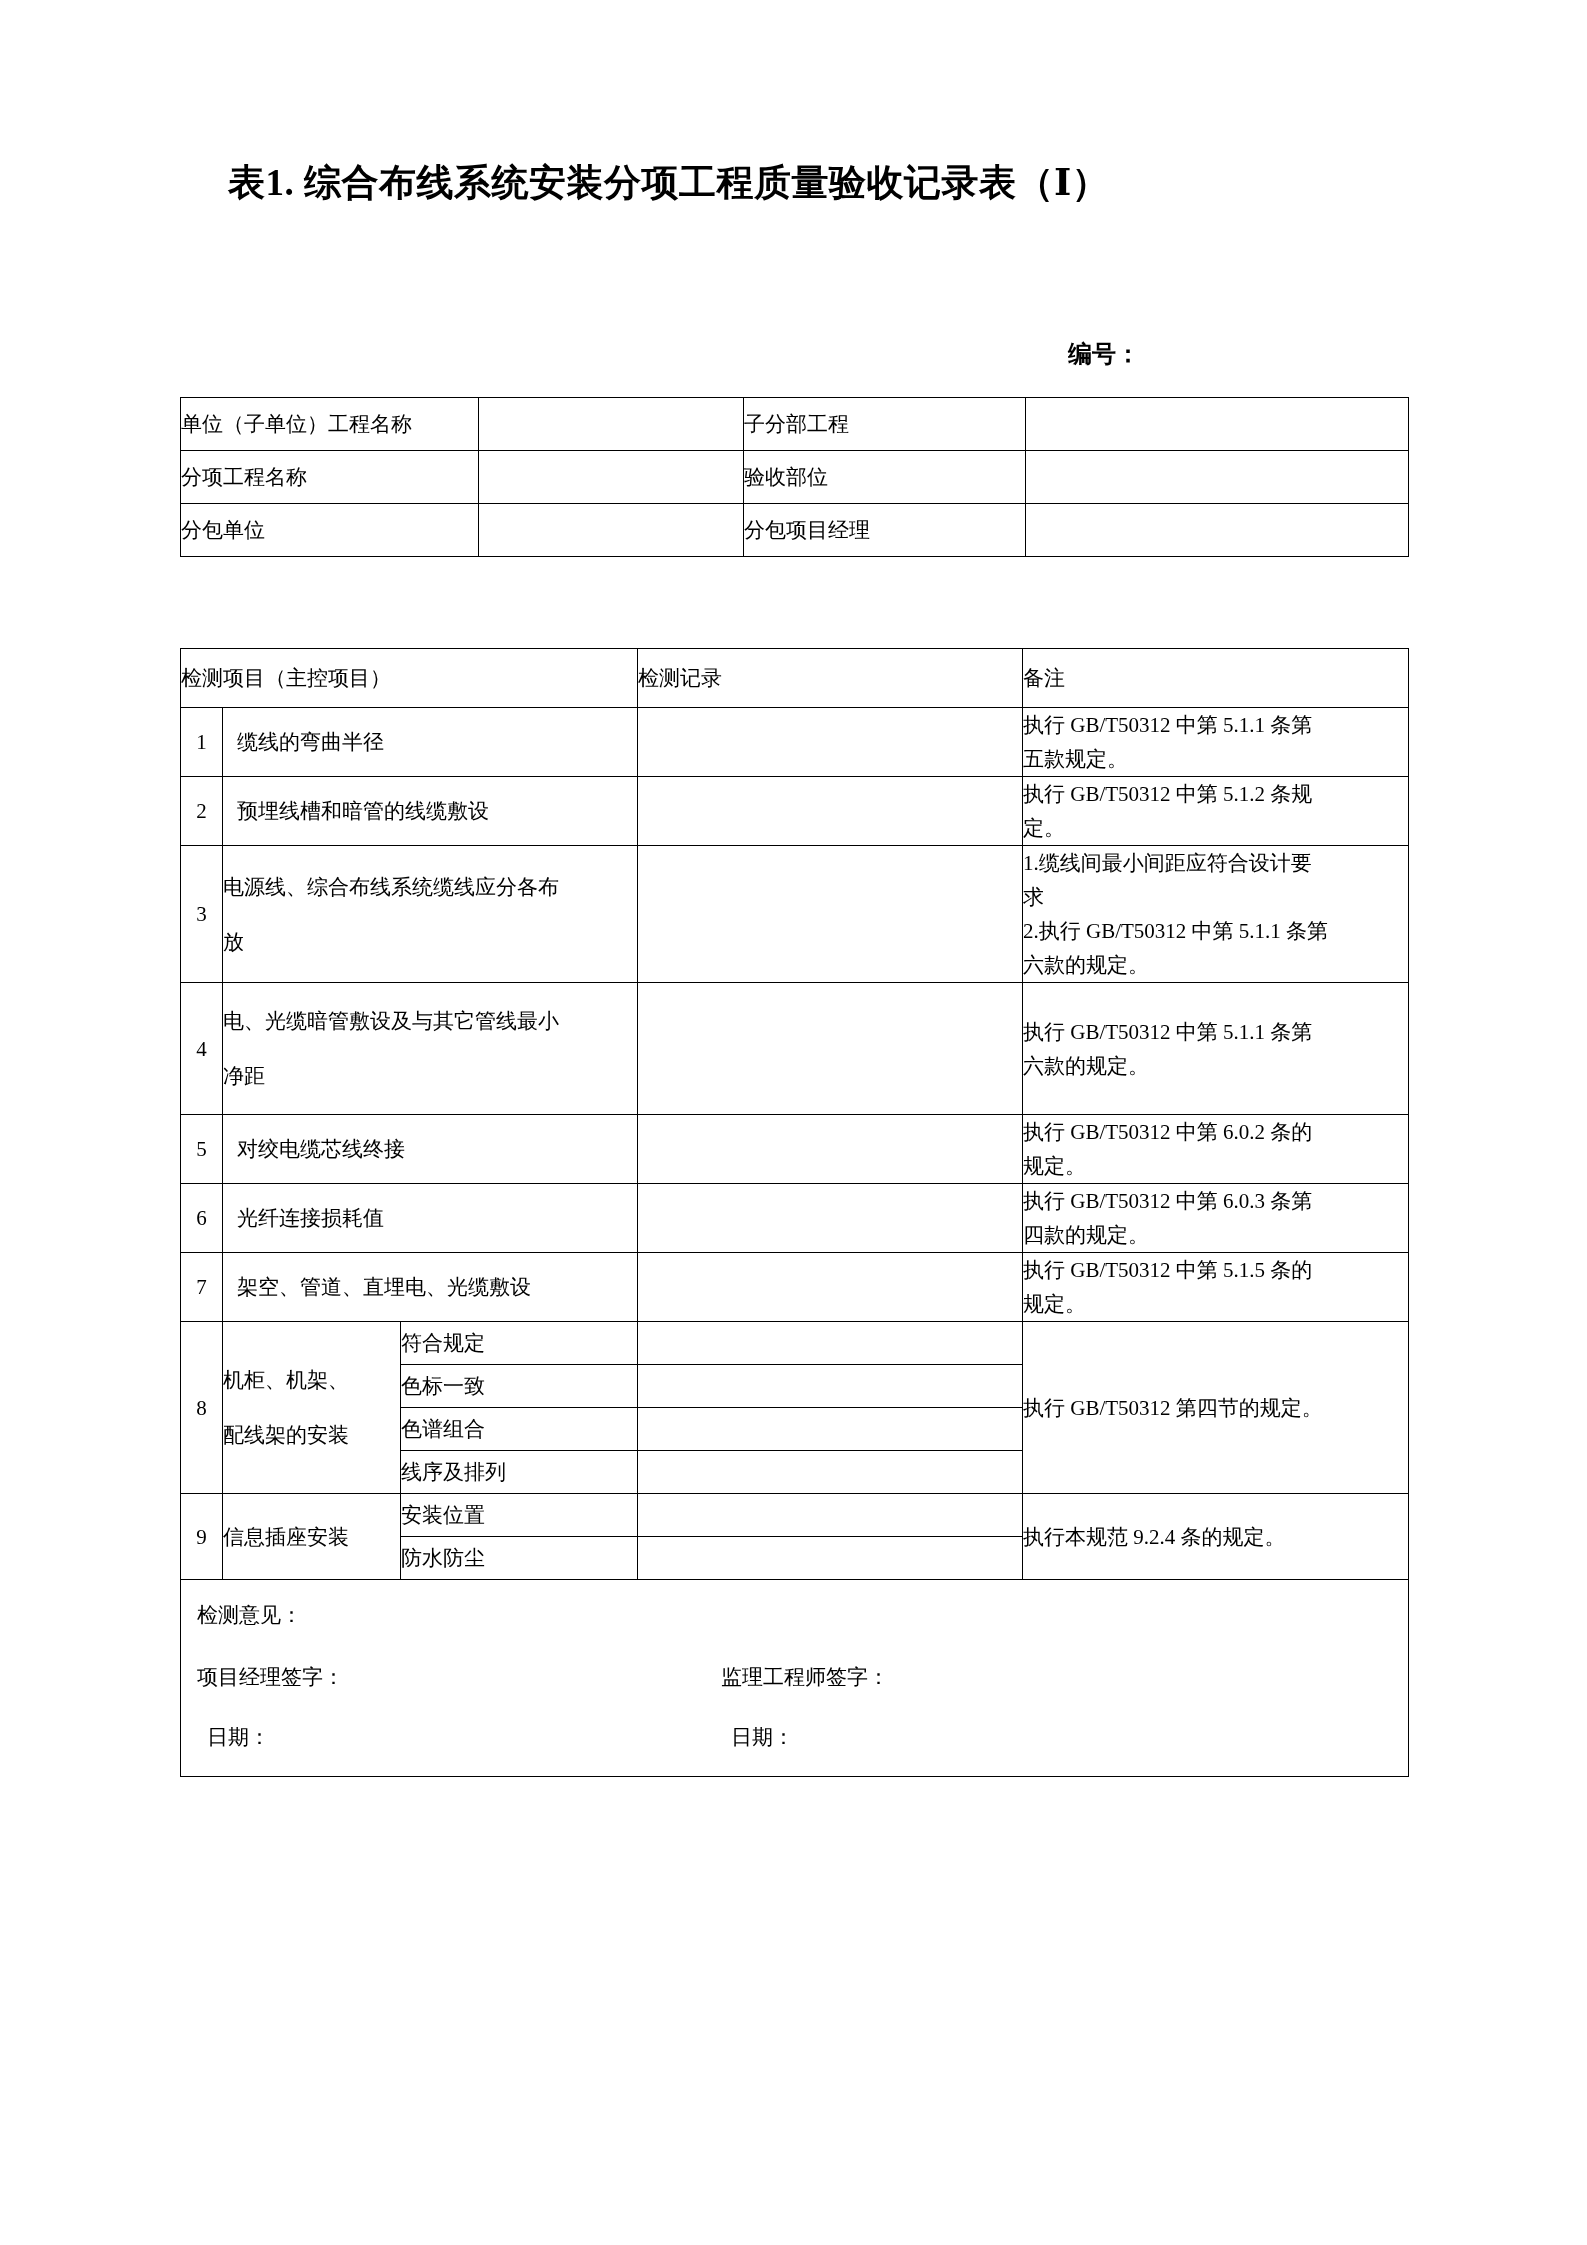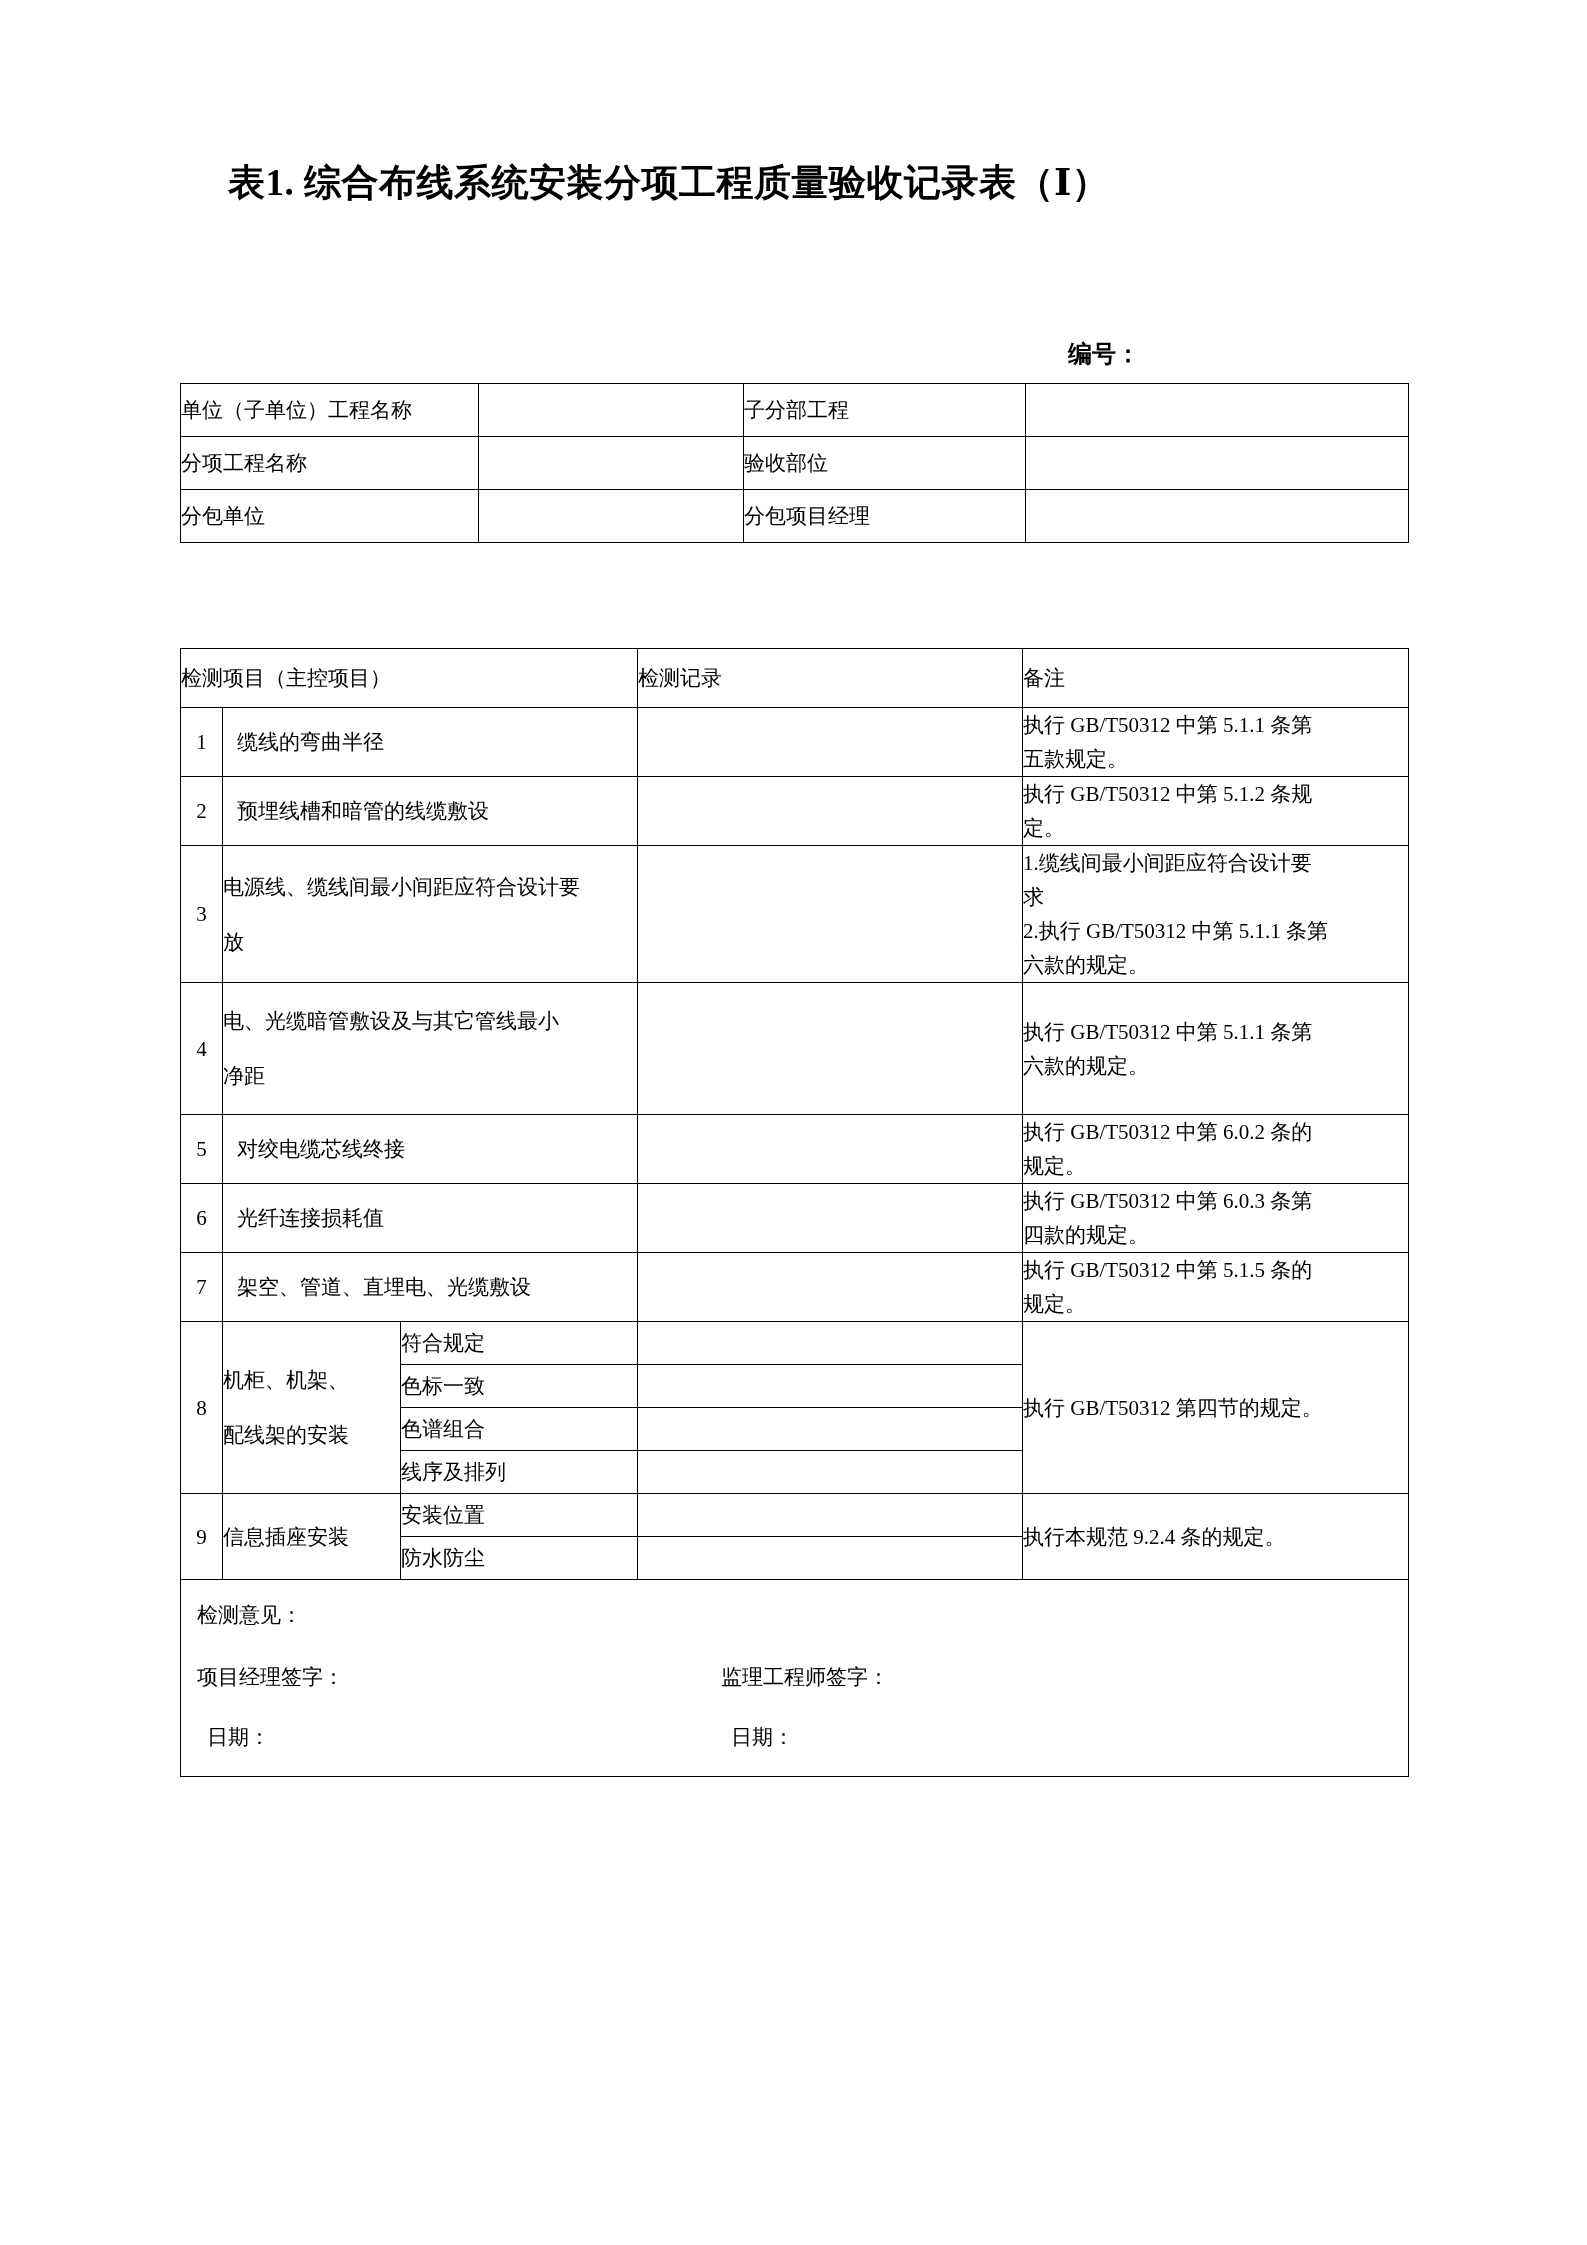--- a/index.html
+++ b/index.html
@@ -58,21 +58,21 @@
     font-size: 21px;
   }
   .tbl td {
     border: 1.6px solid #000000;
     padding: 0;
     vertical-align: middle;
     font-size: 21px;
     line-height: 1.62;
   }
 
-  #header-table { top: 383px; padding-left: 28px; }
+  #header-table { top: 397px; padding-left: 28px; }
   #main-table   { top: 648px; }
 
   .cell-pad {
     padding: 7px 12px 7px 14px;
     box-sizing: border-box;
   }
 
   .hdr-label   { height: 53px; }
   .hdr-std     { height: 52px; }
 
@@ -225,21 +225,21 @@
         <td class="cell-pad"></td>
         <td class="note-cell">
           <p>执行 GB/T50312 中第 5.1.2 条规</p>
           <p>定。</p>
         </td>
       </tr>
 
       <tr>
         <td class="num-cell">3</td>
         <td class="item-cell" colspan="2">
-          <p>电源线、缆线间最小间距应符合设计要</p>
+          <p>电源线、综合布线系统缆线应分各布</p>
           <p>放</p>
         </td>
         <td class="cell-pad"></td>
         <td class="note-cell">
           <p>1.缆线间最小间距应符合设计要</p>
           <p>求</p>
           <p>2.执行 GB/T50312 中第 5.1.1 条第</p>
           <p>六款的规定。</p>
         </td>
       </tr>

